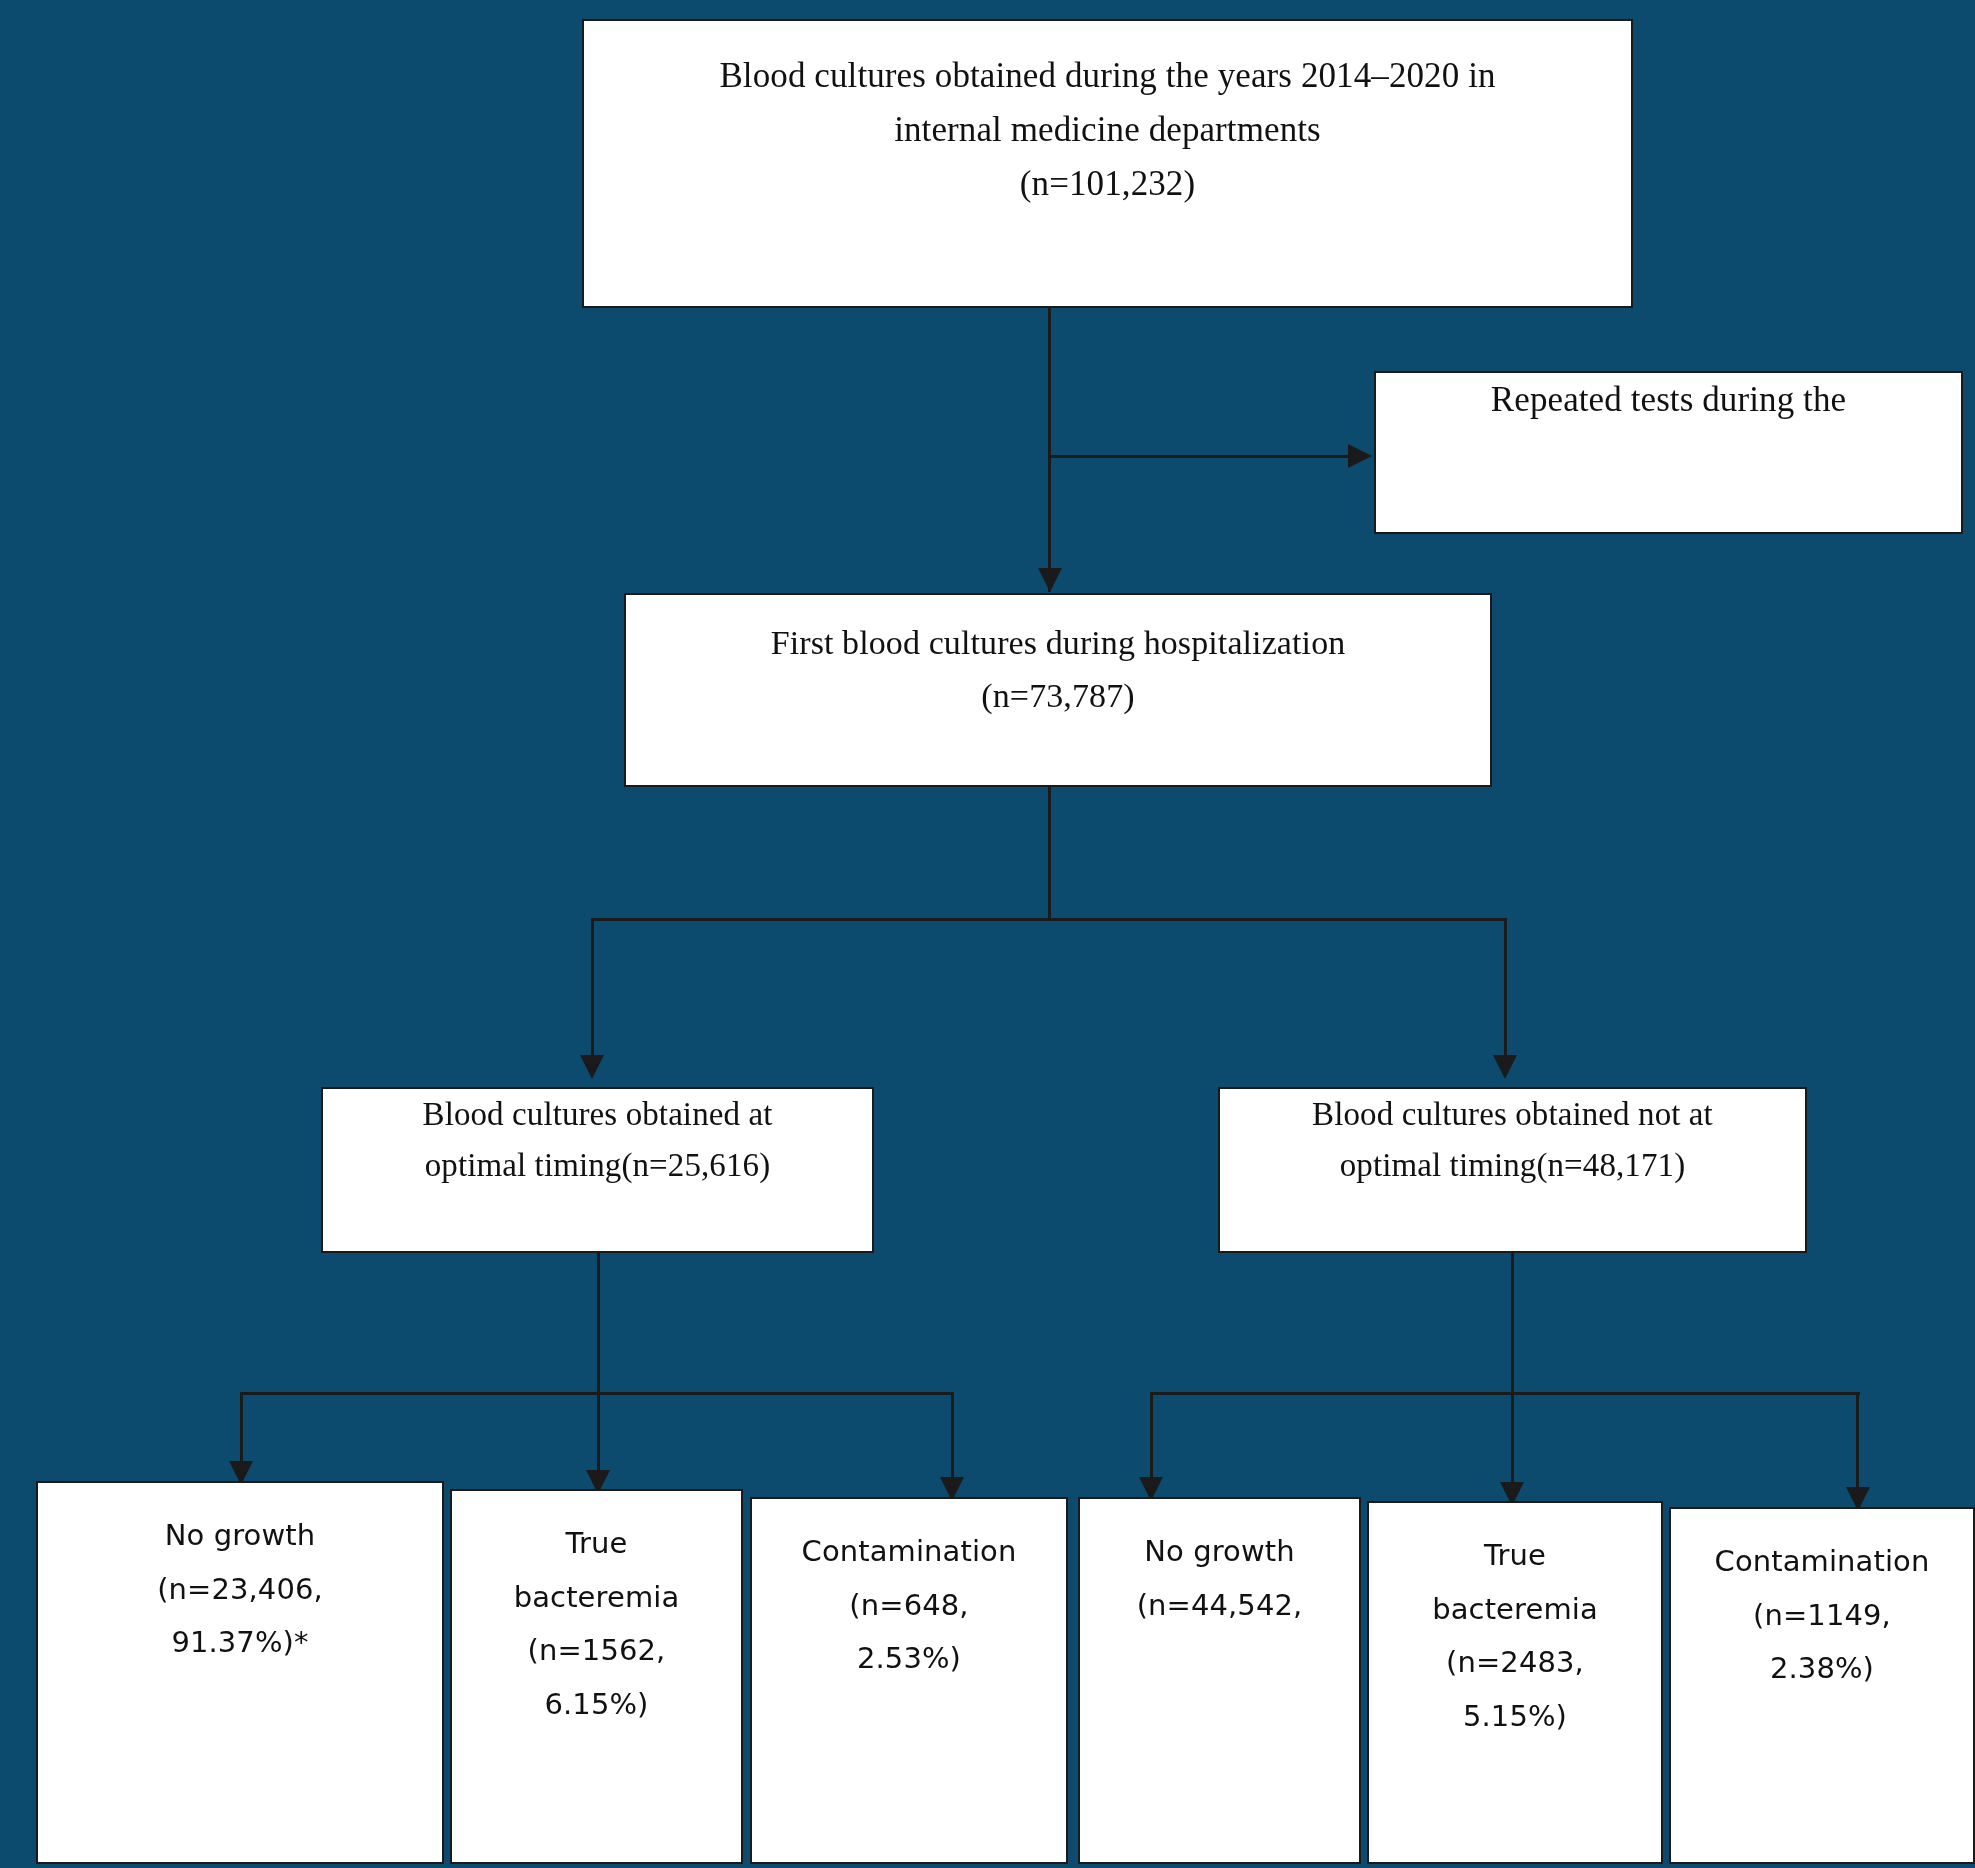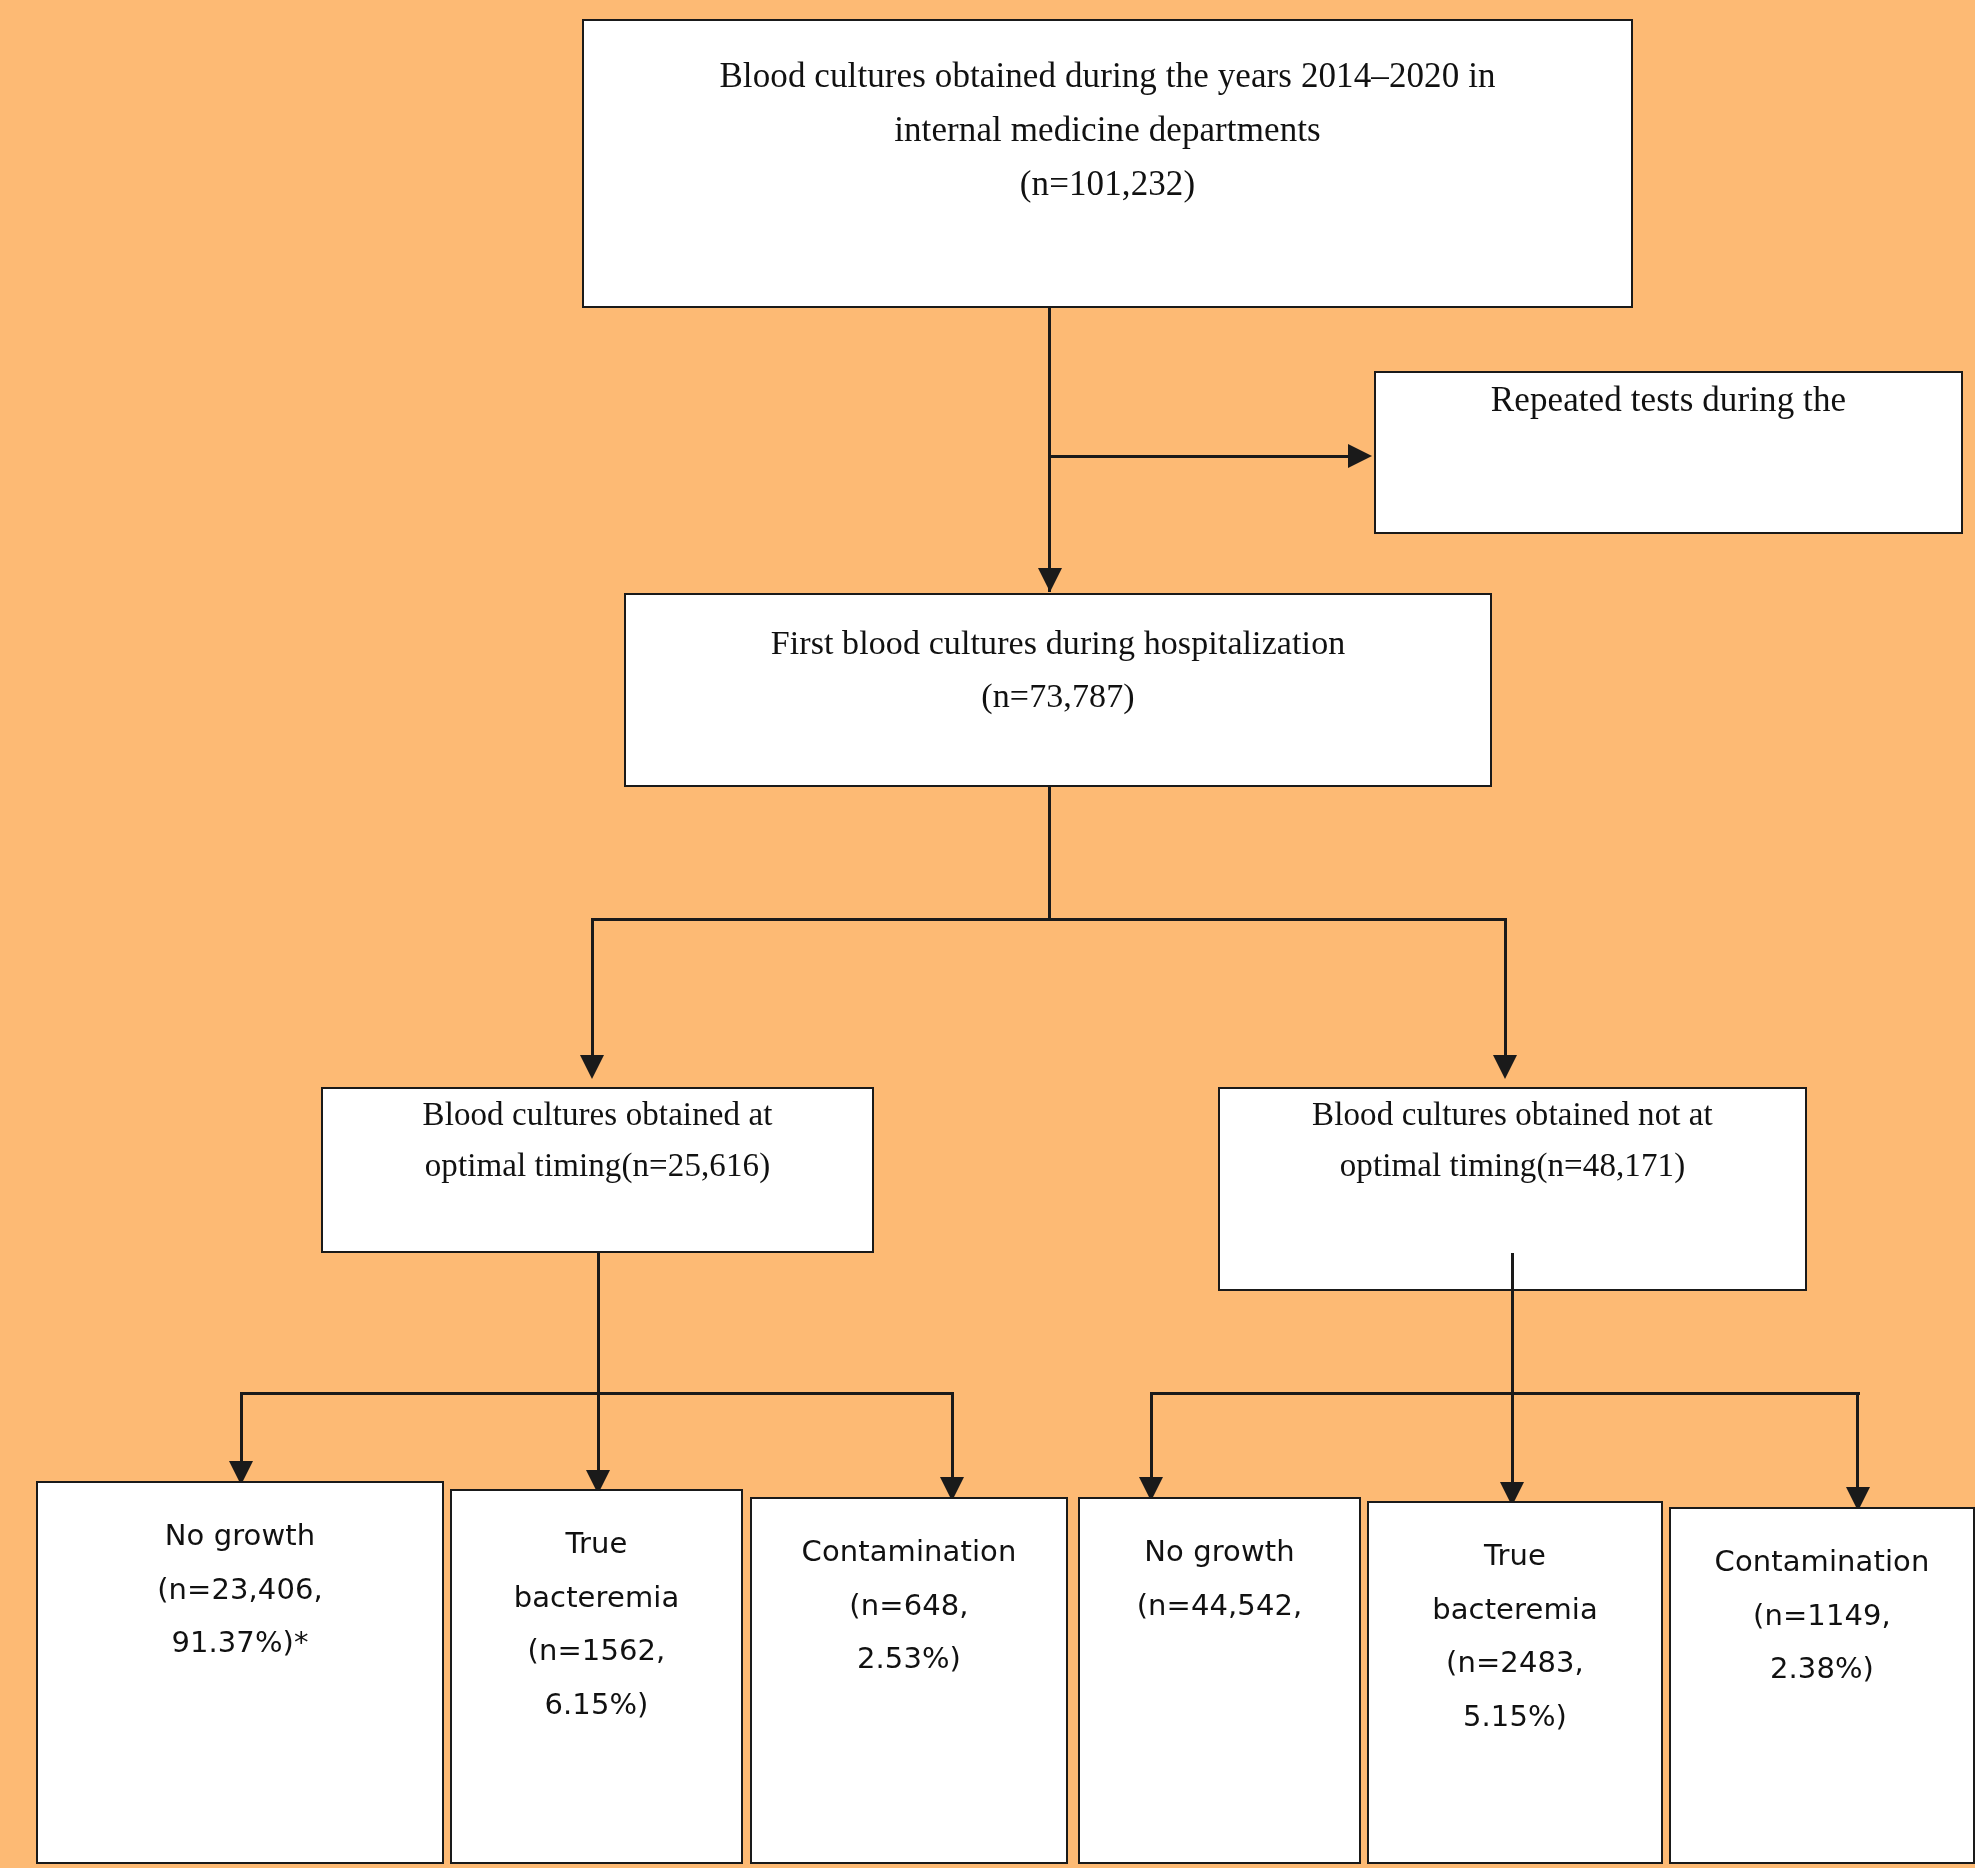--- a/index.html
+++ b/index.html
@@ -1,21 +1,21 @@
 <!DOCTYPE html>
 <html style="font-size:7.5px"><head>
 <meta charset="utf-8">
 <title>Study flow diagram</title>
 <style>
   html,body{margin:0;padding:0;background:#ffffff;}
   #page{
     position:relative;
     width:1975px;
     height:1869px;
-    background:#fdba74;
+    background:#0c4a6e;
     overflow:hidden;
     font-family:"Liberation Serif","DejaVu Serif",serif;
   }
   .box{
     position:absolute;
     box-sizing:border-box;
     border:2.3px solid #1a1a1a;
     background:#ffffff;
     display:flex;
     flex-direction:column;
@@ -87,21 +87,21 @@
   <div class="vline" style="left:591px; top:918px; height:145px;"></div>
   <div class="arrow-down" style="left:580px; top:1055px;"></div>
   <div class="vline" style="left:1504px; top:918px; height:145px;"></div>
   <div class="arrow-down" style="left:1493px; top:1055px;"></div>
 
   <div class="box tier-3" style="left:321px; top:1087px; width:553px; height:166px;">
     <span class="ln">Blood cultures obtained at</span>
     <span class="ln">optimal timing(n=25,616)</span>
   </div>
 
-  <div class="box tier-3" style="left:1218px; top:1087px; width:589px; height:204px;">
+  <div class="box tier-3" style="left:1218px; top:1087px; width:589px; height:166px;">
     <span class="ln">Blood cultures obtained not at</span>
     <span class="ln">optimal timing(n=48,171)</span>
   </div>
 
   <div class="vline" style="left:597px; top:1253px; height:142px;"></div>
   <div class="hline" style="left:240px; top:1392px; width:714px;"></div>
   <div class="vline" style="left:240px; top:1392px; height:75px;"></div>
   <div class="arrow-down" style="left:229px; top:1461px;"></div>
   <div class="vline" style="left:597px; top:1392px; height:84px;"></div>
   <div class="arrow-down" style="left:586px; top:1470px;"></div>

